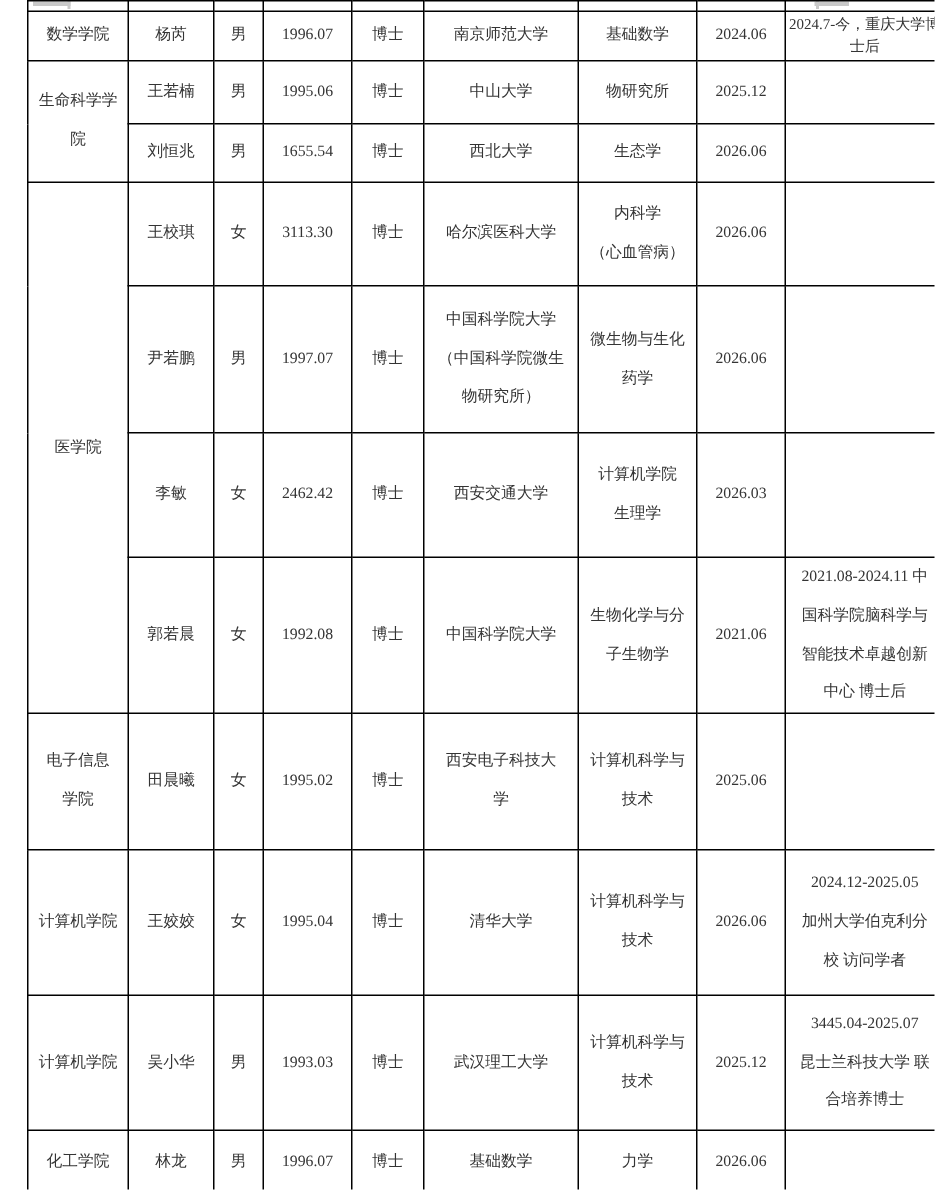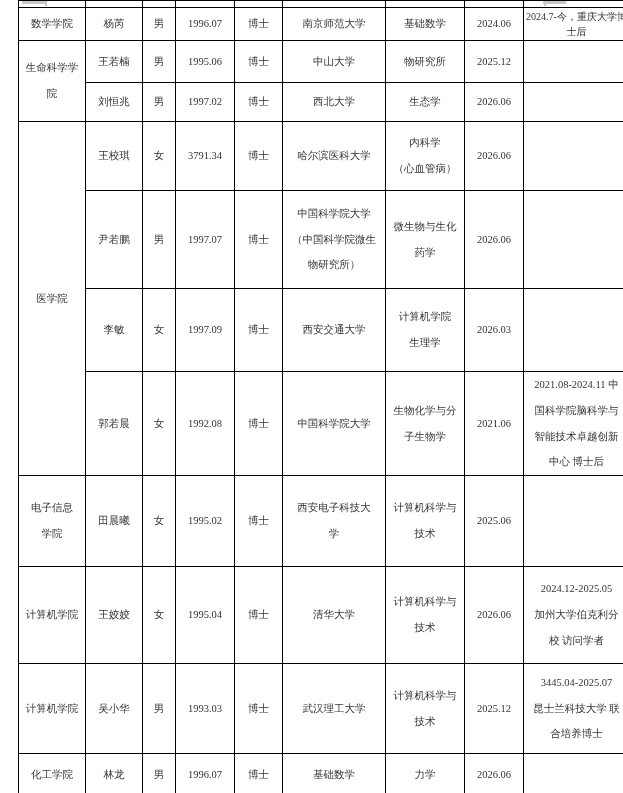--- a/index.html
+++ b/index.html
@@ -93,33 +93,33 @@
     <td>博士</td>
     <td>中山大学</td>
     <td>物研究所</td>
     <td>2025.12</td>
     <td></td>
   </tr>
 
   <tr class="r3">
     <td>刘恒兆</td>
     <td>男</td>
-    <td>1997.02</td>
+    <td>1655.54</td>
     <td>博士</td>
     <td>西北大学</td>
     <td>生态学</td>
     <td>2026.06</td>
     <td></td>
   </tr>
 
   <tr class="r4">
     <td rowspan="4">医学院</td>
     <td>王校琪</td>
     <td>女</td>
-    <td>3791.34</td>
+    <td>3113.30</td>
     <td>博士</td>
     <td>哈尔滨医科大学</td>
     <td>内科学
 （心血管病）</td>
     <td>2026.06</td>
     <td></td>
   </tr>
 
   <tr class="r5">
     <td>尹若鹏</td>
@@ -131,21 +131,21 @@
 物研究所）</td>
     <td>微生物与生化
 药学</td>
     <td>2026.06</td>
     <td></td>
   </tr>
 
   <tr class="r6">
     <td>李敏</td>
     <td>女</td>
-    <td>1997.09</td>
+    <td>2462.42</td>
     <td>博士</td>
     <td>西安交通大学</td>
     <td>计算机学院
 生理学</td>
     <td>2026.03</td>
     <td></td>
   </tr>
 
   <tr class="r7">
     <td>郭若晨</td>

